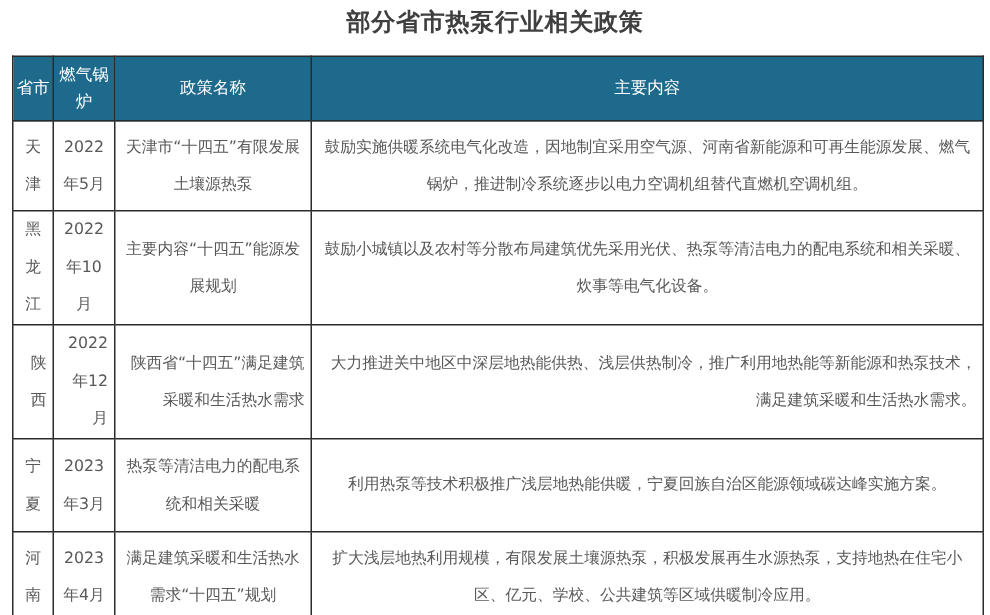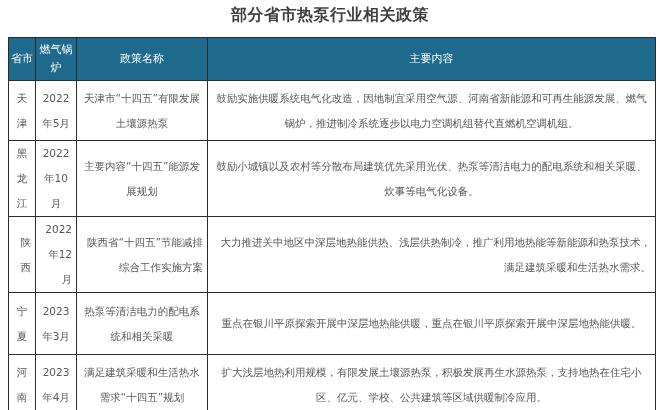--- a/index.html
+++ b/index.html
@@ -52,28 +52,28 @@
     </tr>
     <tr class="r2">
       <td class="prov">黑龙江</td>
       <td class="date">2022年10月</td>
       <td class="name">主要内容“十四五”能源发展规划</td>
       <td class="content">鼓励小城镇以及农村等分散布局建筑优先采用光伏、热泵等清洁电力的配电系统和相关采暖、炊事等电气化设备。</td>
     </tr>
     <tr class="r3">
       <td class="prov">陕西</td>
       <td class="date">2022年12月</td>
-      <td class="name">陕西省“十四五”节能减排综合工作实施方案</td>
+      <td class="name">陕西省“十四五”满足建筑采暖和生活热水需求</td>
       <td class="content">大力推进关中地区中深层地热能供热、浅层供热制冷，推广利用地热能等新能源和热泵技术，满足建筑采暖和生活热水需求。</td>
     </tr>
     <tr class="r4">
       <td class="prov">宁夏</td>
       <td class="date">2023年3月</td>
       <td class="name">热泵等清洁电力的配电系统和相关采暖</td>
-      <td class="content">重点在银川平原探索开展中深层地热能供暖，重点在银川平原探索开展中深层地热能供暖。</td>
+      <td class="content">利用热泵等技术积极推广浅层地热能供暖，宁夏回族自治区能源领域碳达峰实施方案。</td>
     </tr>
     <tr class="r5">
       <td class="prov">河南</td>
       <td class="date">2023年4月</td>
       <td class="name">满足建筑采暖和生活热水需求“十四五”规划</td>
       <td class="content">扩大浅层地热利用规模，有限发展土壤源热泵，积极发展再生水源热泵，支持地热在住宅小区、亿元、学校、公共建筑等区域供暖制冷应用。</td>
     </tr>
   </tbody>
 </table>
 

